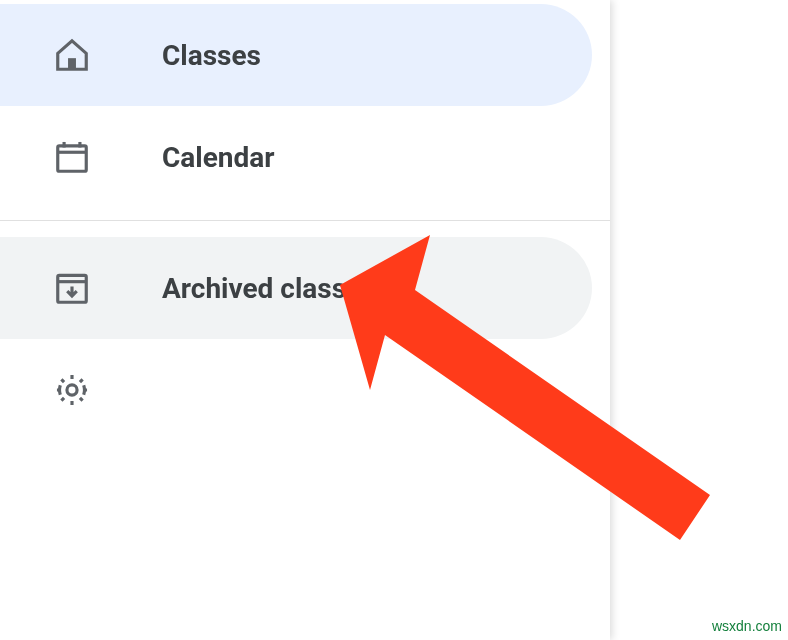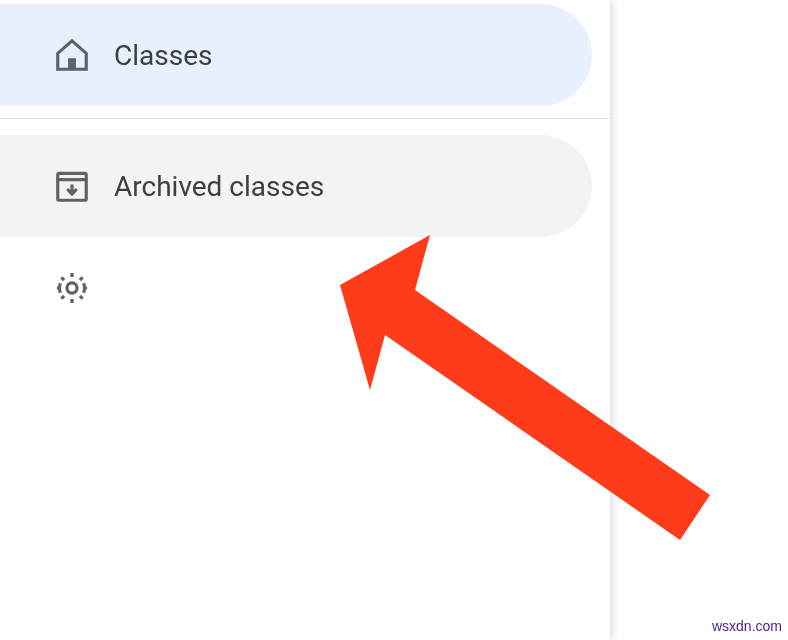--- a/index.html
+++ b/index.html
@@ -48,24 +48,24 @@
       display: flex;
       align-items: center;
       justify-content: center;
       flex-shrink: 0;
     }
     .nav-icon svg {
       width: 38px;
       height: 38px;
     }
     .nav-label {
-      margin-left: 18px;
+      margin-left: 66px;
       font-size: 28px;
       color: #3c4043;
-      font-weight: 400;
+      font-weight: 700;
     }
     .nav-item.active .nav-label {
       color: #3c4043;
     }
     .divider {
       height: 1px;
       background: #e0e0e0;
       margin: 12px 0;
     }
     .arrow-annotation {
@@ -73,40 +73,51 @@
       left: 320px;
       top: 225px;
       pointer-events: none;
       z-index: 100;
     }
     .watermark {
       position: absolute;
       right: 6px;
       bottom: 6px;
       font-size: 14px;
-      color: #4c1d95;
+      color: #15803d;
       font-family: Arial, sans-serif;
     }
   </style>
 </head>
 <body>
 
 <div class="sidebar">
   <div class="nav-section">
 
     <div class="nav-item active">
       <span class="nav-icon">
         <svg viewBox="0 0 24 24" fill="none" stroke="#5f6368" stroke-width="2">
           <path d="M3 11 L12 3 L21 11 L21 21 L3 21 Z" fill="none"></path>
           <rect x="9.5" y="14" width="5" height="7" fill="#5f6368" stroke="none"></rect>
         </svg>
       </span>
       <span class="nav-label">Classes</span>
     </div>
 
+    <div class="nav-item">
+      <span class="nav-icon">
+        <svg viewBox="0 0 24 24" fill="none" stroke="#5f6368" stroke-width="2">
+          <rect x="3" y="5" width="18" height="16" rx="1" fill="none"></rect>
+          <line x1="3" y1="9" x2="21" y2="9"></line>
+          <line x1="7" y1="2.5" x2="7" y2="6"></line>
+          <line x1="17" y1="2.5" x2="17" y2="6"></line>
+        </svg>
+      </span>
+      <span class="nav-label">Calendar</span>
+    </div>
 
   </div>
 
   <div class="divider"></div>
 
   <div class="nav-section">
 
     <div class="nav-item hover">
       <span class="nav-icon">
         <svg viewBox="0 0 24 24" fill="none" stroke="#5f6368" stroke-width="2">

